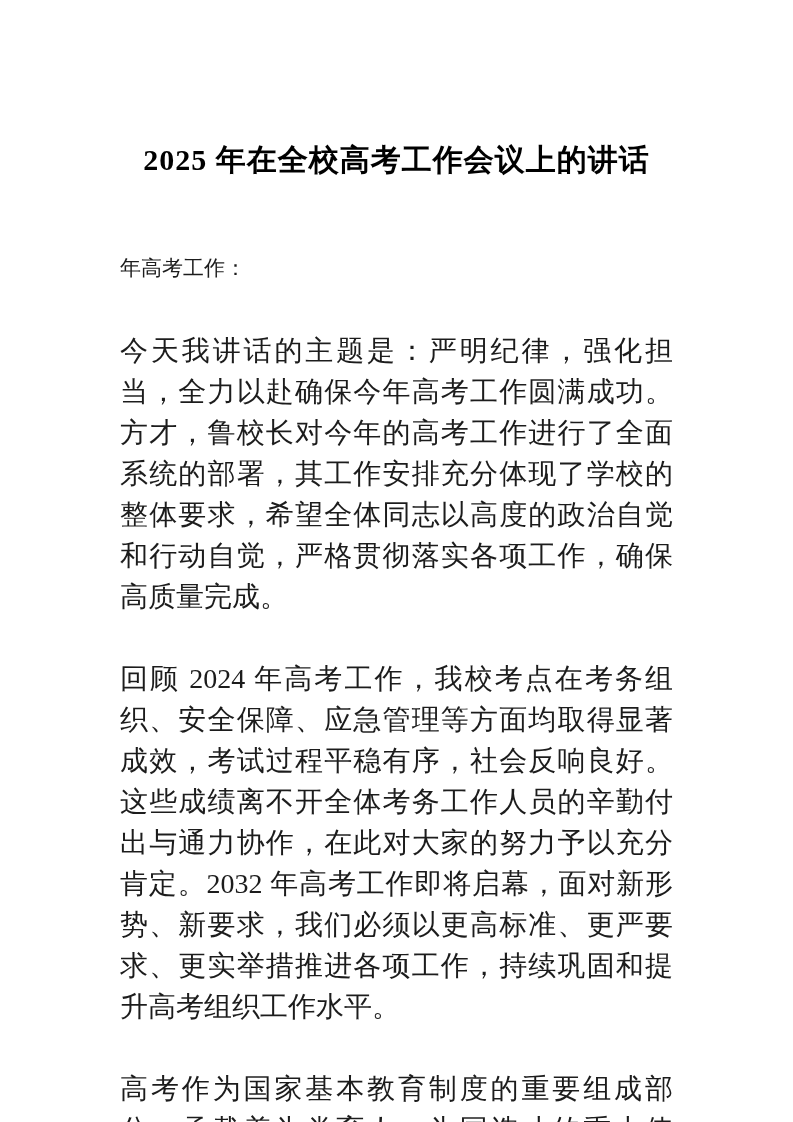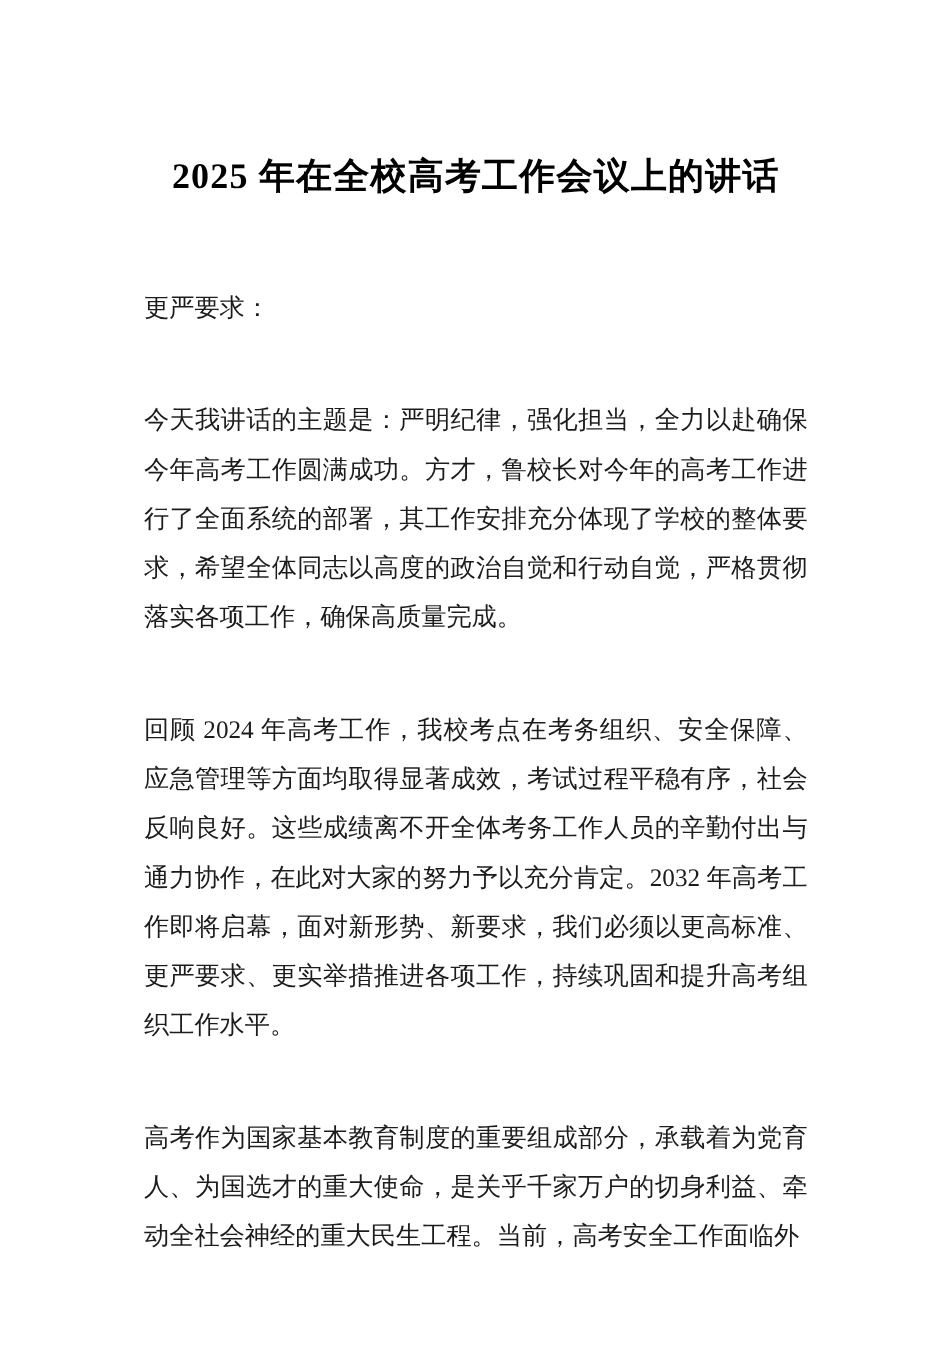--- a/index.html
+++ b/index.html
@@ -7,55 +7,55 @@
     padding: 0;
     background: #ffffff;
   }
   .doc-page {
     position: relative;
     width: 793px;
     height: 1122px;
     margin: 0 auto;
     background: #ffffff;
     box-sizing: border-box;
-    padding: 4px 120px;
+    padding: 16px 120px;
     overflow: hidden;
     font-family: "Liberation Serif", "DejaVu Serif", serif;
     color: #1c1c1c;
   }
   .doc-title {
     margin: 126px 0 0 0;
     font-size: 30px;
     line-height: 36px;
     font-weight: 700;
     text-align: center;
     color: #000000;
     letter-spacing: 1px;
   }
   .doc-salutation {
     margin: 70px 0 0 0;
     font-size: 21px;
     line-height: 41px;
     text-align: left;
   }
   .doc-paragraph {
-    margin: 53px 0 0 0;
-    font-size: 21px;
+    margin: 41px 0 0 0;
+    font-size: 28px;
     line-height: 41px;
     text-align: justify;
     text-justify: inter-ideograph;
     word-break: break-all;
   }
 </style>
 </head>
 <body>
 
 <div class="doc-page">
   <h1 class="doc-title">2025 年在全校高考工作会议上的讲话</h1>
 
-  <p class="doc-salutation">更严要求：</p>
+  <p class="doc-salutation">年高考工作：</p>
 
   <p class="doc-paragraph">今天我讲话的主题是：严明纪律，强化担当，全力以赴确保今年高考工作圆满成功。方才，鲁校长对今年的高考工作进行了全面系统的部署，其工作安排充分体现了学校的整体要求，希望全体同志以高度的政治自觉和行动自觉，严格贯彻落实各项工作，确保高质量完成。</p>
 
   <p class="doc-paragraph">回顾 2024 年高考工作，我校考点在考务组织、安全保障、应急管理等方面均取得显著成效，考试过程平稳有序，社会反响良好。这些成绩离不开全体考务工作人员的辛勤付出与通力协作，在此对大家的努力予以充分肯定。2032 年高考工作即将启幕，面对新形势、新要求，我们必须以更高标准、更严要求、更实举措推进各项工作，持续巩固和提升高考组织工作水平。</p>
 
   <p class="doc-paragraph">高考作为国家基本教育制度的重要组成部分，承载着为党育人、为国选才的重大使命，是关乎千家万户的切身利益、牵动全社会神经的重大民生工程。当前，高考安全工作面临外</p>
 </div>
 
 </body></html>

